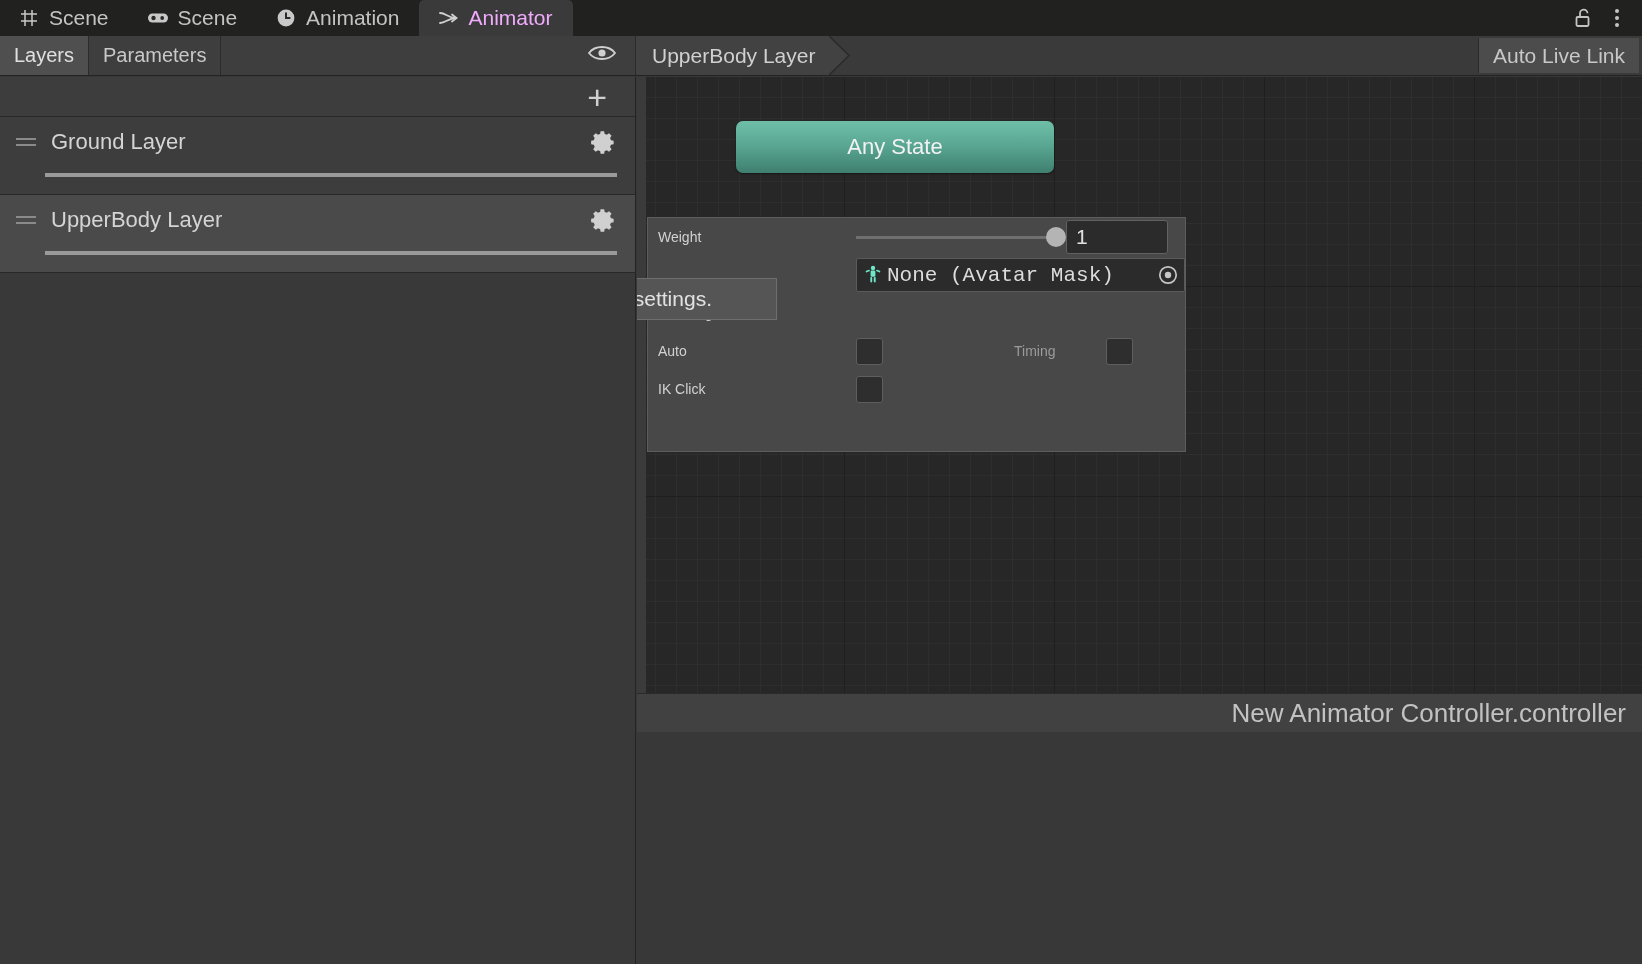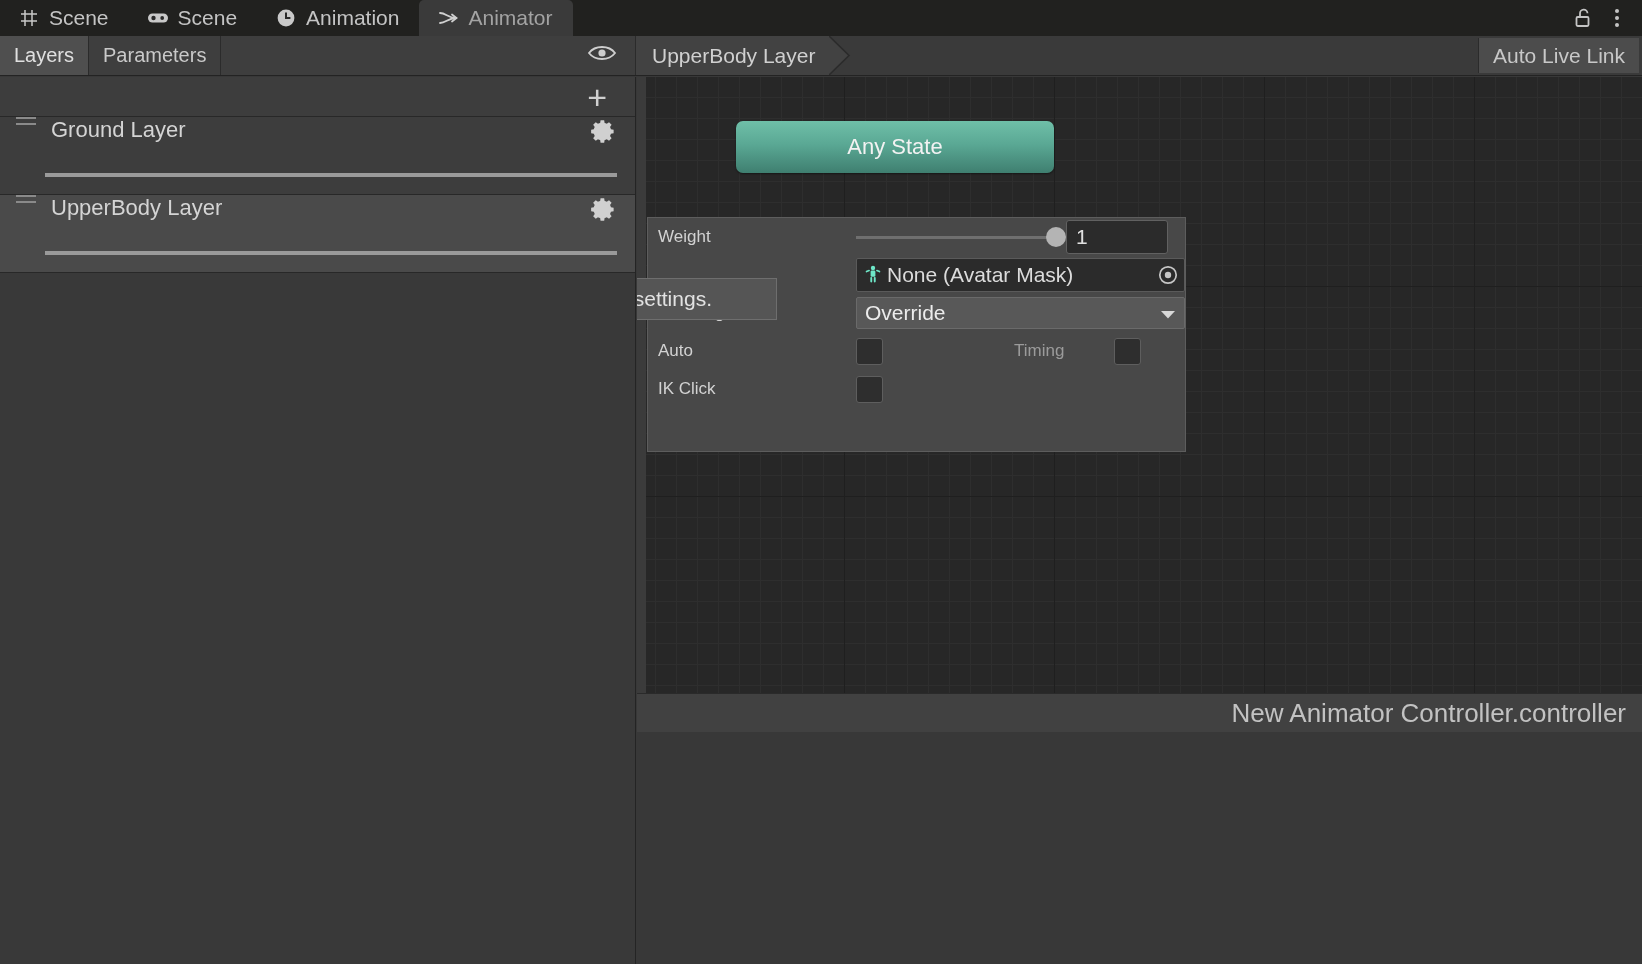--- a/index.html
+++ b/index.html
@@ -19,21 +19,21 @@
     display: flex; align-items: flex-end;
   }
   .tab {
     height: 36px; display: flex; align-items: center; gap: 9px;
     padding: 0 20px 0 18px; color: #c4c4c4; font-size: 21px;
     position: relative; white-space: nowrap;
   }
   .tab.active {
     background: #3a3a3a;
     border-top-left-radius: 5px; border-top-right-radius: 5px;
-    color: #a3a3a3;
+    color: #f0abfc;
     margin-top: 31px;
   }
   .tab-icon { display: inline-flex; align-items: center; justify-content: center; width: 22px; height: 22px; }
   .tab-icon svg { display: block; }
   .tabbar-right {
     margin-left: auto; display: flex; align-items: center; gap: 4px;
     height: 36px; padding-right: 10px;
   }
   .icon-btn { width: 30px; height: 30px; display: flex; align-items: center; justify-content: center; }
 
@@ -82,21 +82,21 @@
     height: 40px; background: #3d3d3d; border-bottom: 1px solid #282828;
     display: flex; align-items: center; justify-content: flex-end; padding-right: 28px;
   }
   .plus { font-size: 34px; color: #d0d0d0; line-height: 1; font-weight: 300; }
 
   .layer-row {
     position: relative; height: 78px; border-bottom: 1px solid #282828;
     background: #3d3d3d;
   }
   .layer-row.selected { background: #4a4a4a; }
-  .layer-top { display: flex; height: 50px; padding: 0 18px 0 12px; }
+  .layer-top { display: flex; align-items: center; height: 50px; padding: 0 18px 0 12px; }
   .drag-handle { width: 26px; display: flex; flex-direction: column; gap: 4px; padding-left: 4px; }
   .drag-handle i { display: block; height: 2px; background: #8a8a8a; width: 20px; }
   .layer-name { flex: 1; font-size: 22px; color: #d4d4d4; padding-left: 13px; }
   .gear { width: 28px; height: 28px; display: flex; align-items: center; justify-content: center; }
   .weight-bar {
     position: absolute; left: 45px; right: 18px; bottom: 17px;
     height: 4px; background: #9a9a9a;
   }
   .panel-rest { position: absolute; left:0; right:0; top: 197px; bottom: 0; background: #393939; }
 
@@ -126,41 +126,41 @@
     color: #f2f2f2; font-size: 22px;
     box-shadow: 0 1px 2px rgba(0,0,0,0.45);
   }
 
   
   .popup {
     position: absolute; left: 10px; top: 140px; width: 539px; height: 235px;
     background: #484848; border: 1px solid #5d5d5d;
   }
   .prow { display: flex; align-items: center; height: 38px; padding: 0 0 0 10px; }
-  .plabel { width: 198px; font-size: 17px; color: #d2d2d2; }
+  .plabel { width: 198px; font-size: 14px; color: #d2d2d2; }
   .plabel.dim { color: #9b9b9b; }
   .slider-track {
     position: relative; width: 200px; height: 3px; background: #6f6f6f; margin-right: 10px;
   }
   .slider-knob {
     position: absolute; right: -10px; top: 50%; transform: translateY(-50%);
     width: 20px; height: 20px; border-radius: 50%; background: #b4b4b4;
   }
   .num-field {
     width: 102px; height: 34px; background: #2b2b2b; border: 1px solid #616161;
     border-radius: 3px; display: flex; align-items: center; padding-left: 9px;
     color: #e0e0e0; font-size: 21px;
   }
   .obj-field {
     width: 329px; height: 34px; background: #2b2b2b; border: 1px solid #5a5a5a;
     border-radius: 2px; display: flex; align-items: center; padding: 0 4px 0 6px;
     color: #dcdcdc; font-size: 21px; position: relative;
   }
   .avatar-icon { width: 22px; height: 22px; margin-right: 2px; flex: 0 0 auto; }
-  .obj-name { flex: 1; white-space: nowrap; overflow: hidden; }
+  .obj-name { flex: 1; white-space: nowrap; overflow: hidden; font-family: Liberation Mono, monospace; }
   .picker {
     width: 24px; height: 24px; flex: 0 0 auto;
     display: flex; align-items: center; justify-content: center;
   }
   .dropdown {
     width: 329px; height: 32px; background: #585858; border: 1px solid #6a6a6a;
     border-radius: 2px; display: flex; align-items: center; padding: 0 8px 0 8px;
     color: #ececec; font-size: 21px;
   }
   .dd-caret { margin-left: auto; }
@@ -371,28 +371,20 @@
             <svg width="22" height="22" viewBox="0 0 22 22">
               <circle cx="11" cy="11" r="8.2" fill="none" stroke="#c6c6c6" stroke-width="1.7"></circle>
               <circle cx="11" cy="11" r="3.2" fill="#c6c6c6"></circle>
             </svg>
           </span>
         </span>
       </div>
 
       <div class="prow">
         <span class="plabel">Blending</span>
-        <span class="dropdown">
-          <span>Override</span>
-          <span class="dd-caret">
-            <svg width="16" height="10" viewBox="0 0 16 10">
-                <path d="M1 1 L8 8.6 L15 1 Z" fill="#d8d8d8"></path>
-              </svg>
-          </span>
-        </span>
       </div>
 
       <div class="prow">
         <span class="plabel">Auto</span>
         <span class="cb-wrap">
           <span class="checkbox"></span>
         </span>
         <span class="plabel dim" style="width:auto;margin-left:-118px;padding-left:78px;">Timing</span>
         <span class="checkbox" style="margin-left:50px;"></span>
       </div>

